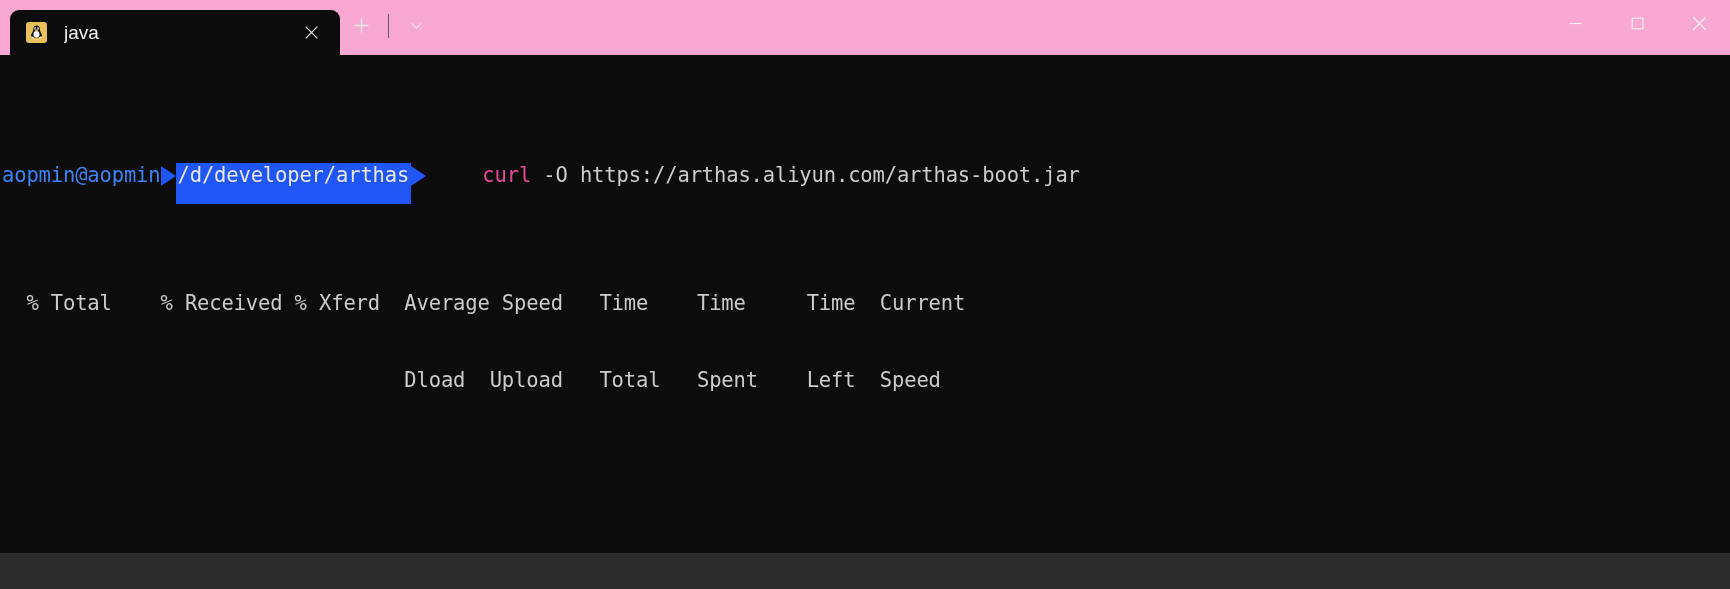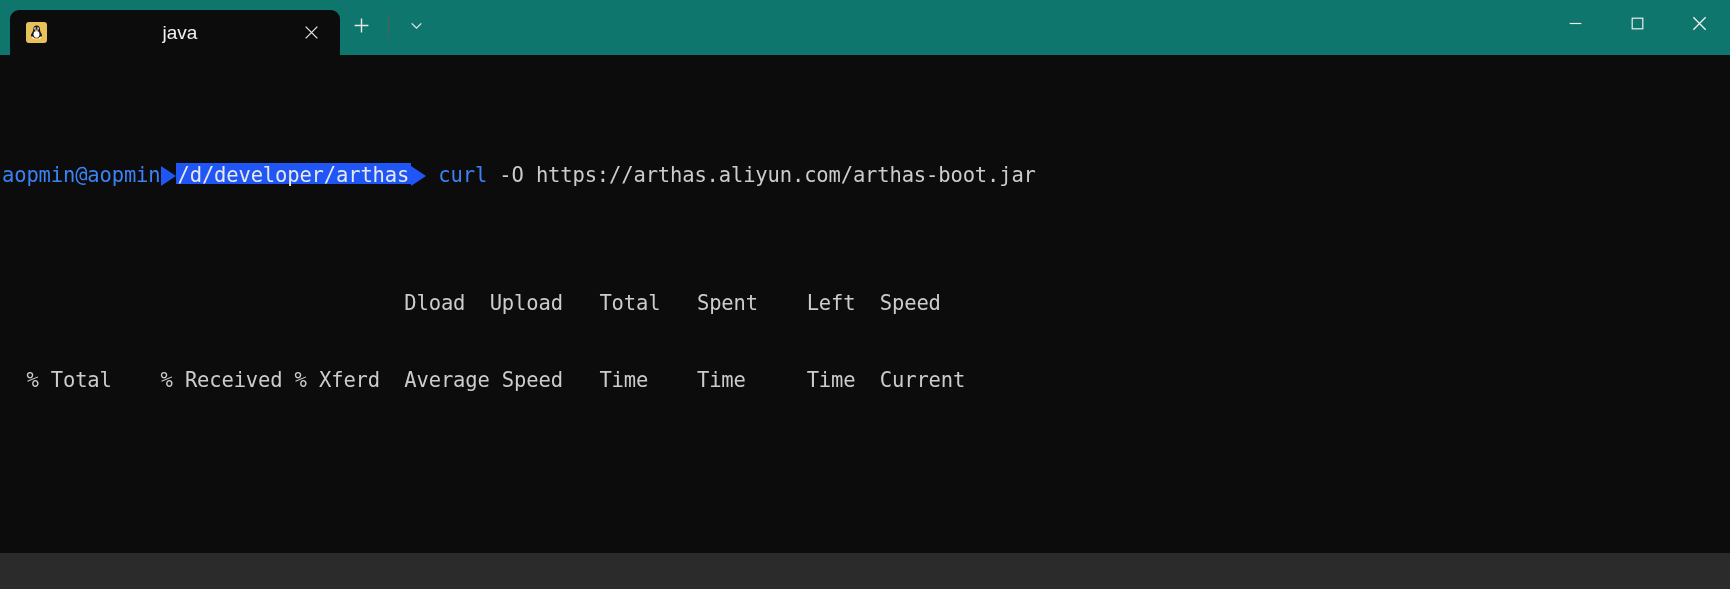--- a/index.html
+++ b/index.html
@@ -21,26 +21,25 @@
     height: 589px;
     background: #0c0c0c;
     display: flex;
     flex-direction: column;
     position: relative;
   }
 
   
   .titlebar {
     height: 55px;
-    background: #0f766e;
+    background: #f9a8d4;
     display: flex;
     align-items: flex-end;
     flex: 0 0 55px;
     position: relative;
-    text-align: center;
   }
 
   .tabstrip {
     display: flex;
     align-items: flex-end;
     height: 55px;
     padding-left: 10px;
   }
 
   .tab {
@@ -149,33 +148,33 @@
     color: #cccccc;
     white-space: pre;
     letter-spacing: -0.15px;
     padding-left: 2px;
   }
 
   .line { height: 25.6px; white-space: pre; }
 
   
   .c-white  { color: #cccccc; }
-  .c-green  { color: #3b82f6; }
+  .c-green  { color: #ec4899; margin-left: 44px; }
 
   .pl-user {
     color: #3b82f6;
   }
 
   .pl-seg {
     position: relative;
     display: inline-block;
     background: #1f56f5;
     color: #e8e8e8;
     padding: 0 2px 0 2px;
-    height: 21px;
+    height: 41px;
     line-height: 25.6px;
     vertical-align: top;
   }
 
   .pl-arrow-l, .pl-arrow-r {
     display: inline-block;
     width: 15px;
     height: 25.6px;
     vertical-align: top;
     position: relative;
@@ -270,22 +269,22 @@
     </div>
   </div>
 
   <div class="terminal">
     <div class="term-lines">
 
       
       <div class="line"><span class="pl-user">aopmin@aopmin</span><span class="pl-arrow-l"></span><span class="pl-seg">/d/developer/arthas</span><span class="pl-arrow-r"></span><span class="c-white"> </span><span class="c-green">curl</span><span class="c-white"> -O https://arthas.aliyun.com/arthas-boot.jar</span></div>
 
       
+      <div class="line">  % Total    % Received % Xferd  Average Speed   Time    Time     Time  Current</div>
       <div class="line">                                 Dload  Upload   Total   Spent    Left  Speed</div>
-      <div class="line">  % Total    % Received % Xferd  Average Speed   Time    Time     Time  Current</div>
 
       
       
 
       
       
 
       
       
 

